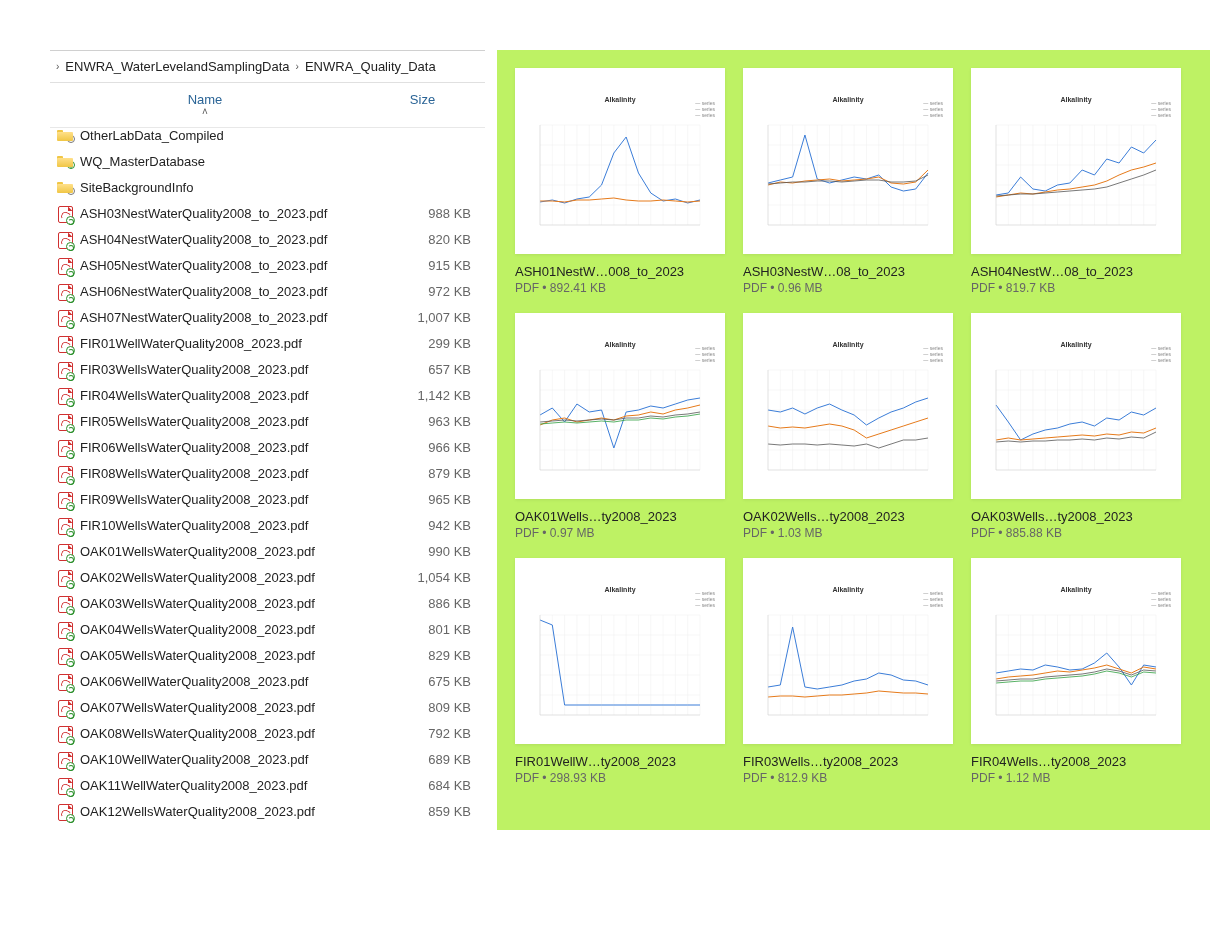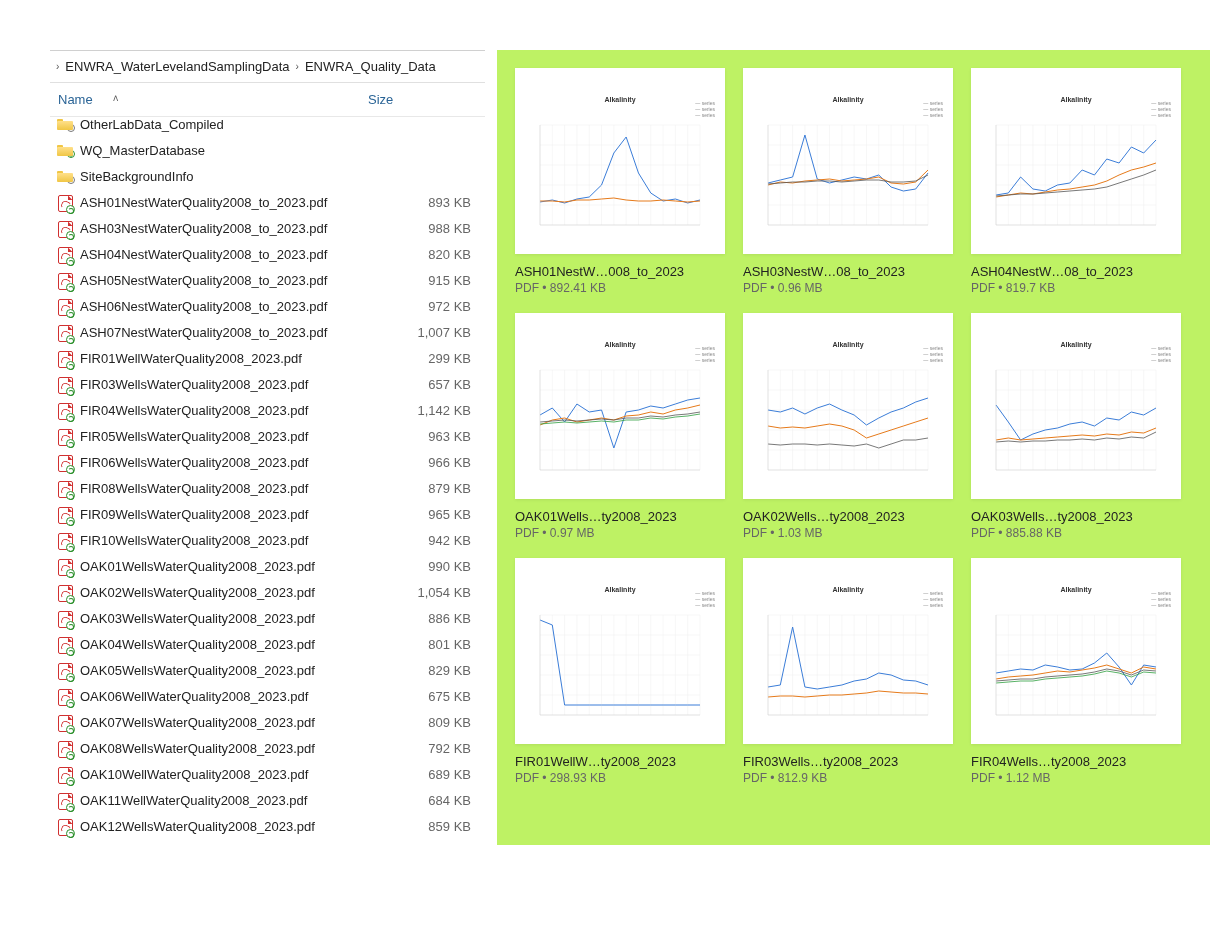--- a/index.html
+++ b/index.html
@@ -26,21 +26,21 @@
     color: #222;
   }
   .chev { color: #555; font-size: 10px; }
   .headers {
     display: flex;
     border-bottom: 1px solid #e8e8e8;
     font-size: 13px;
     color: #2a6496;
     position: relative;
   }
-  .hcell { padding: 9px 8px; display:flex; align-items:center; gap:20px; }
+  .hcell { padding: 9px 8px; display:flex; align-items:center; gap:0;flex-direction:column; }
   .hname { width: 310px; }
   .hsize { flex: 1; }
   .sortcaret { color:#555; font-size:10px; transform:translateY(-1px); }
   .filelist { }
   .row {
     display: flex;
     align-items: flex-start;
     height: 26px;
     padding: 0 6px;
   }
@@ -138,29 +138,20 @@
           </span>
     <span class="name">SiteBackgroundInfo</span>
     <span class="size"></span>
         </div>
         <div class="row">
           <span class="icon">
             <span class="pdf-icon">
               <span class="pdf-sync"></span>
             </span>
           </span>
-    <span class="name">ASH01NestWaterQuality2008_to_2023.pdf</span>
-    <span class="size">893 KB</span>
-        </div>
-        <div class="row">
-          <span class="icon">
-            <span class="pdf-icon">
-              <span class="pdf-sync"></span>
-            </span>
-          </span>
     <span class="name">ASH03NestWaterQuality2008_to_2023.pdf</span>
     <span class="size">988 KB</span>
         </div>
         <div class="row">
           <span class="icon">
             <span class="pdf-icon">
               <span class="pdf-sync"></span>
             </span>
           </span>
     <span class="name">ASH04NestWaterQuality2008_to_2023.pdf</span>

